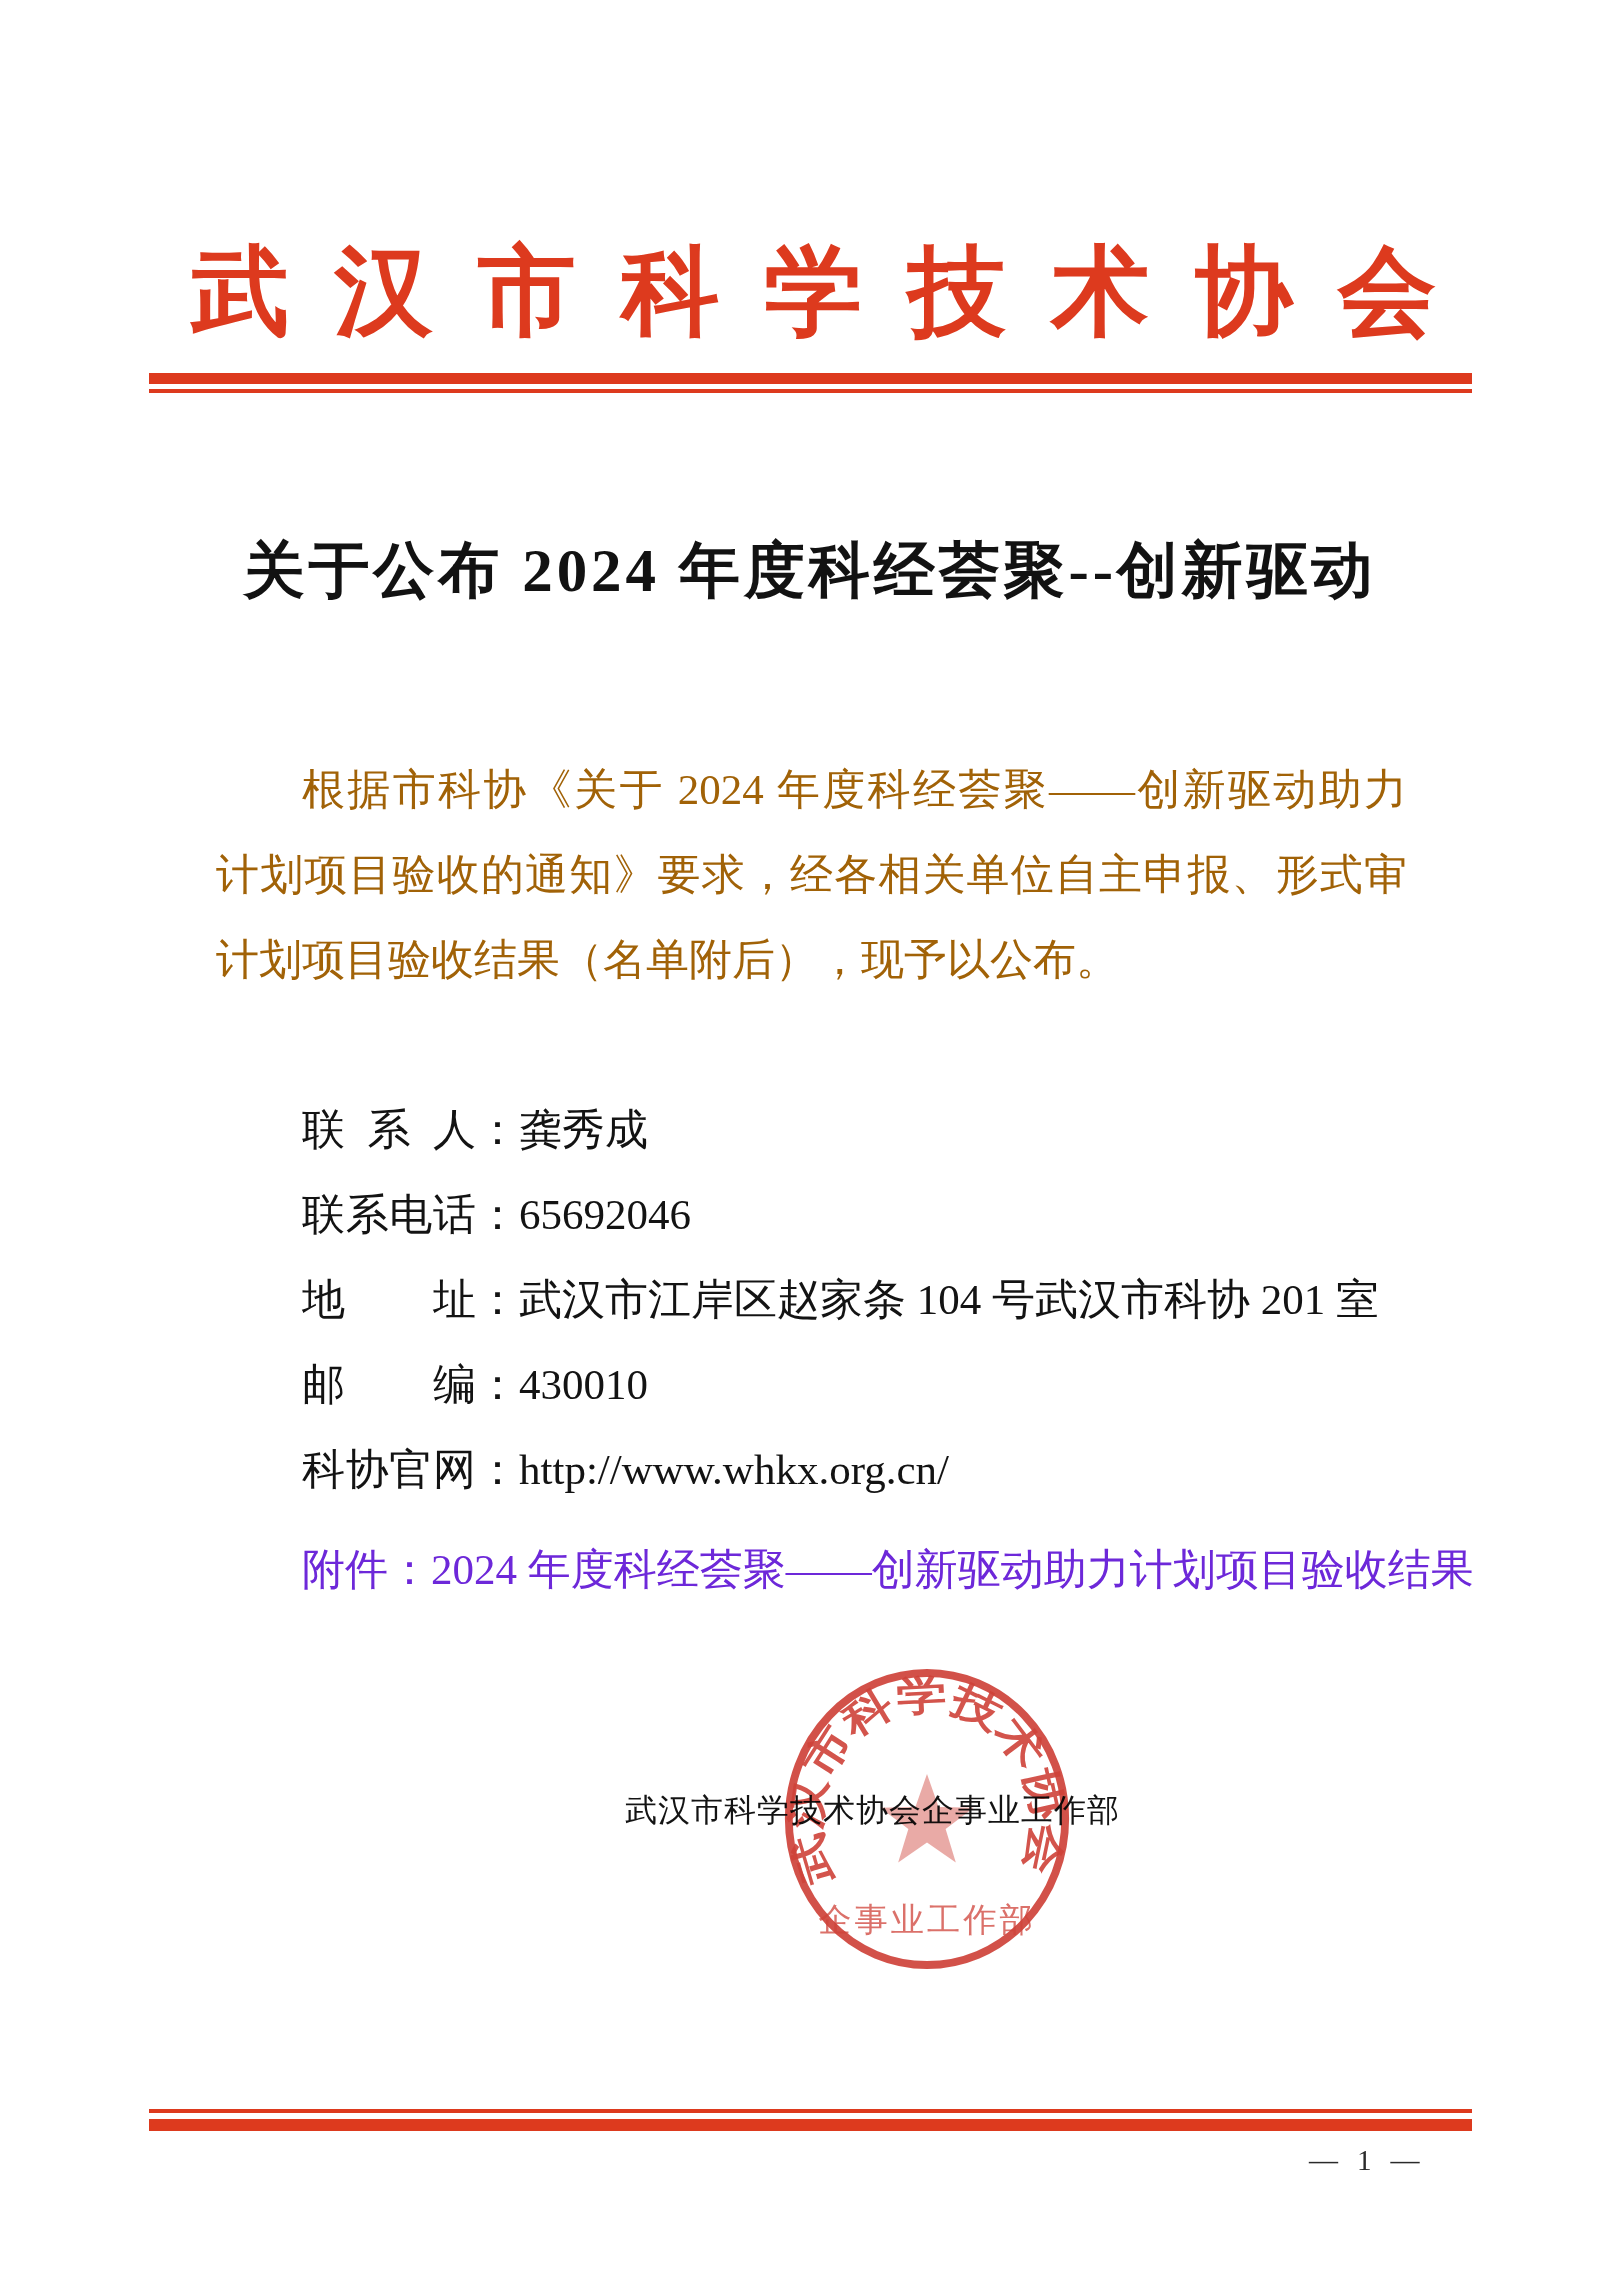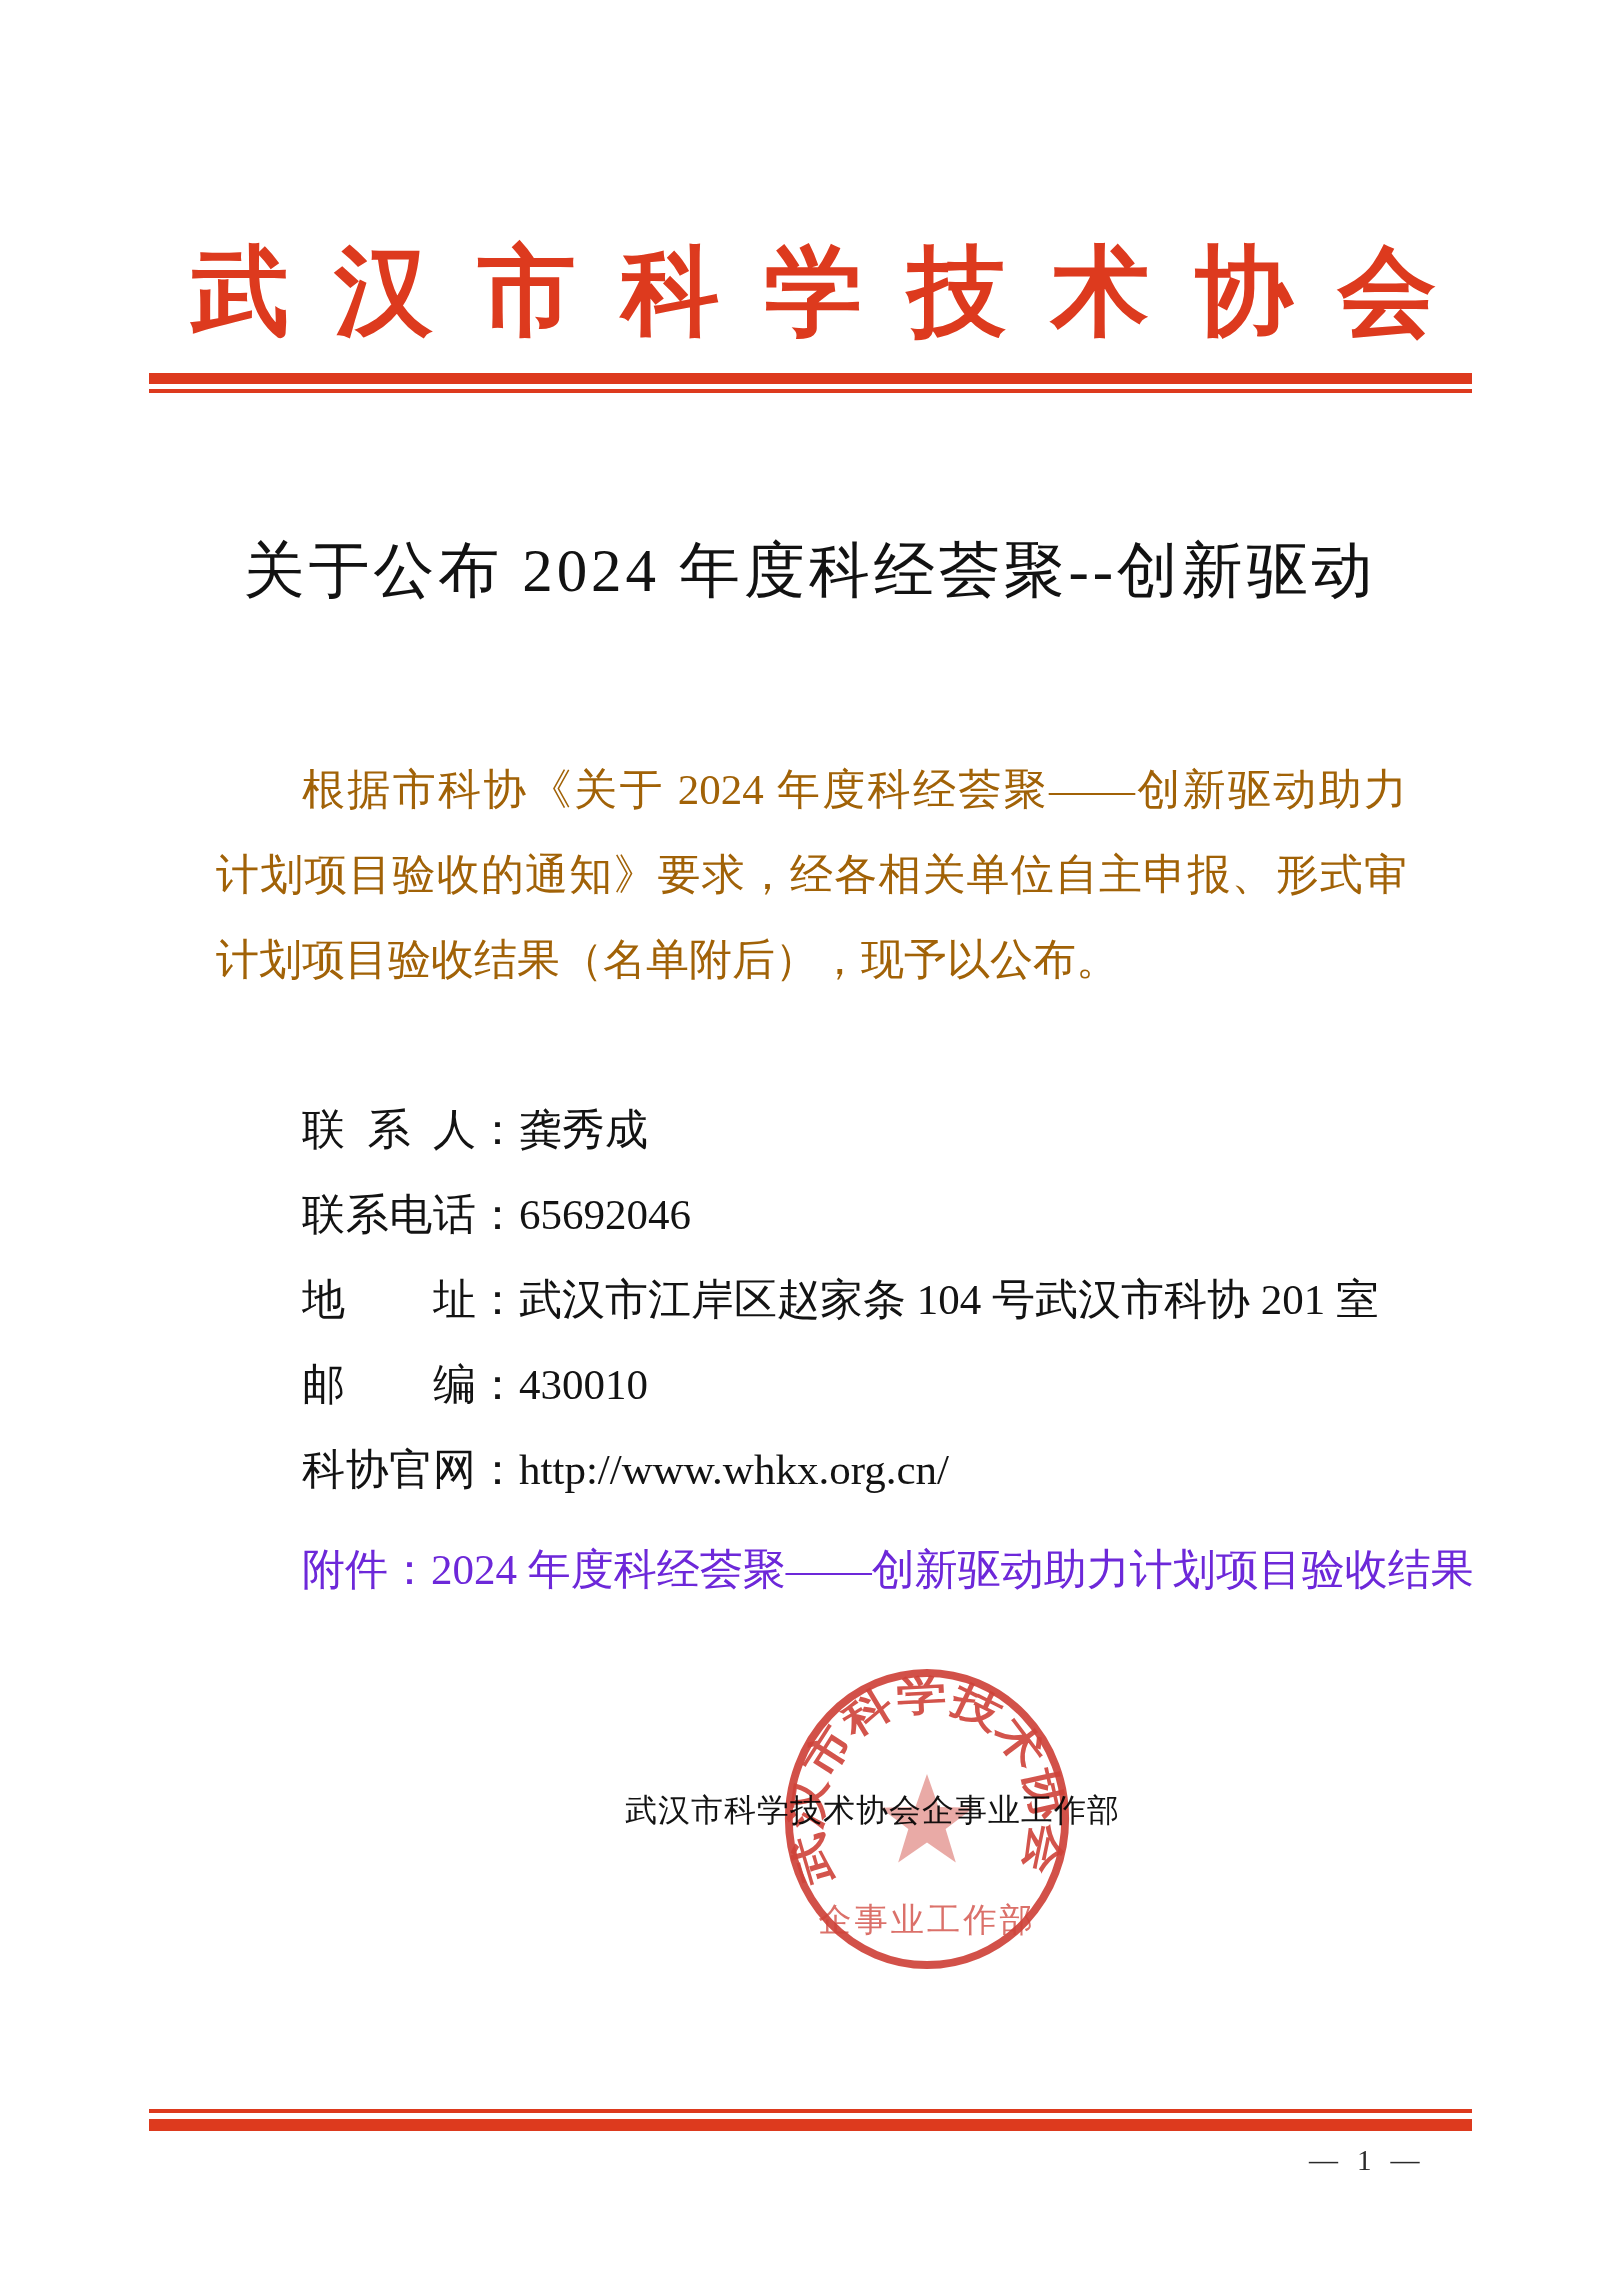--- a/index.html
+++ b/index.html
@@ -29,21 +29,21 @@
   .rule{position:absolute;left:149px;width:1323px;background:var(--accent-red);}
   .rule-top-thick{top:373px;height:10.8px;}
   .rule-top-thin{top:389px;height:3.9px;}
   .rule-bottom-thin{top:2109px;height:3.9px;}
   .rule-bottom-thick{top:2119px;height:11.8px;}
 
   
   .doc-title{
     position:absolute;top:528px;left:0;width:1620px;
     text-align:center;
-    font-size:61px;font-weight:normal;line-height:86px;letter-spacing:3.9px;
+    font-size:61px;font-weight:bold;line-height:86px;letter-spacing:3.9px;
     color:#121212;
   }
 
   
   .body-block{
     position:absolute;top:747px;left:216px;width:1191px;
     font-size:43px;line-height:85px;color:#a16207;
   }
   .body-line{height:85px;text-align:justify;text-align-last:justify;}
   .body-line.indent{padding-left:86px;}

